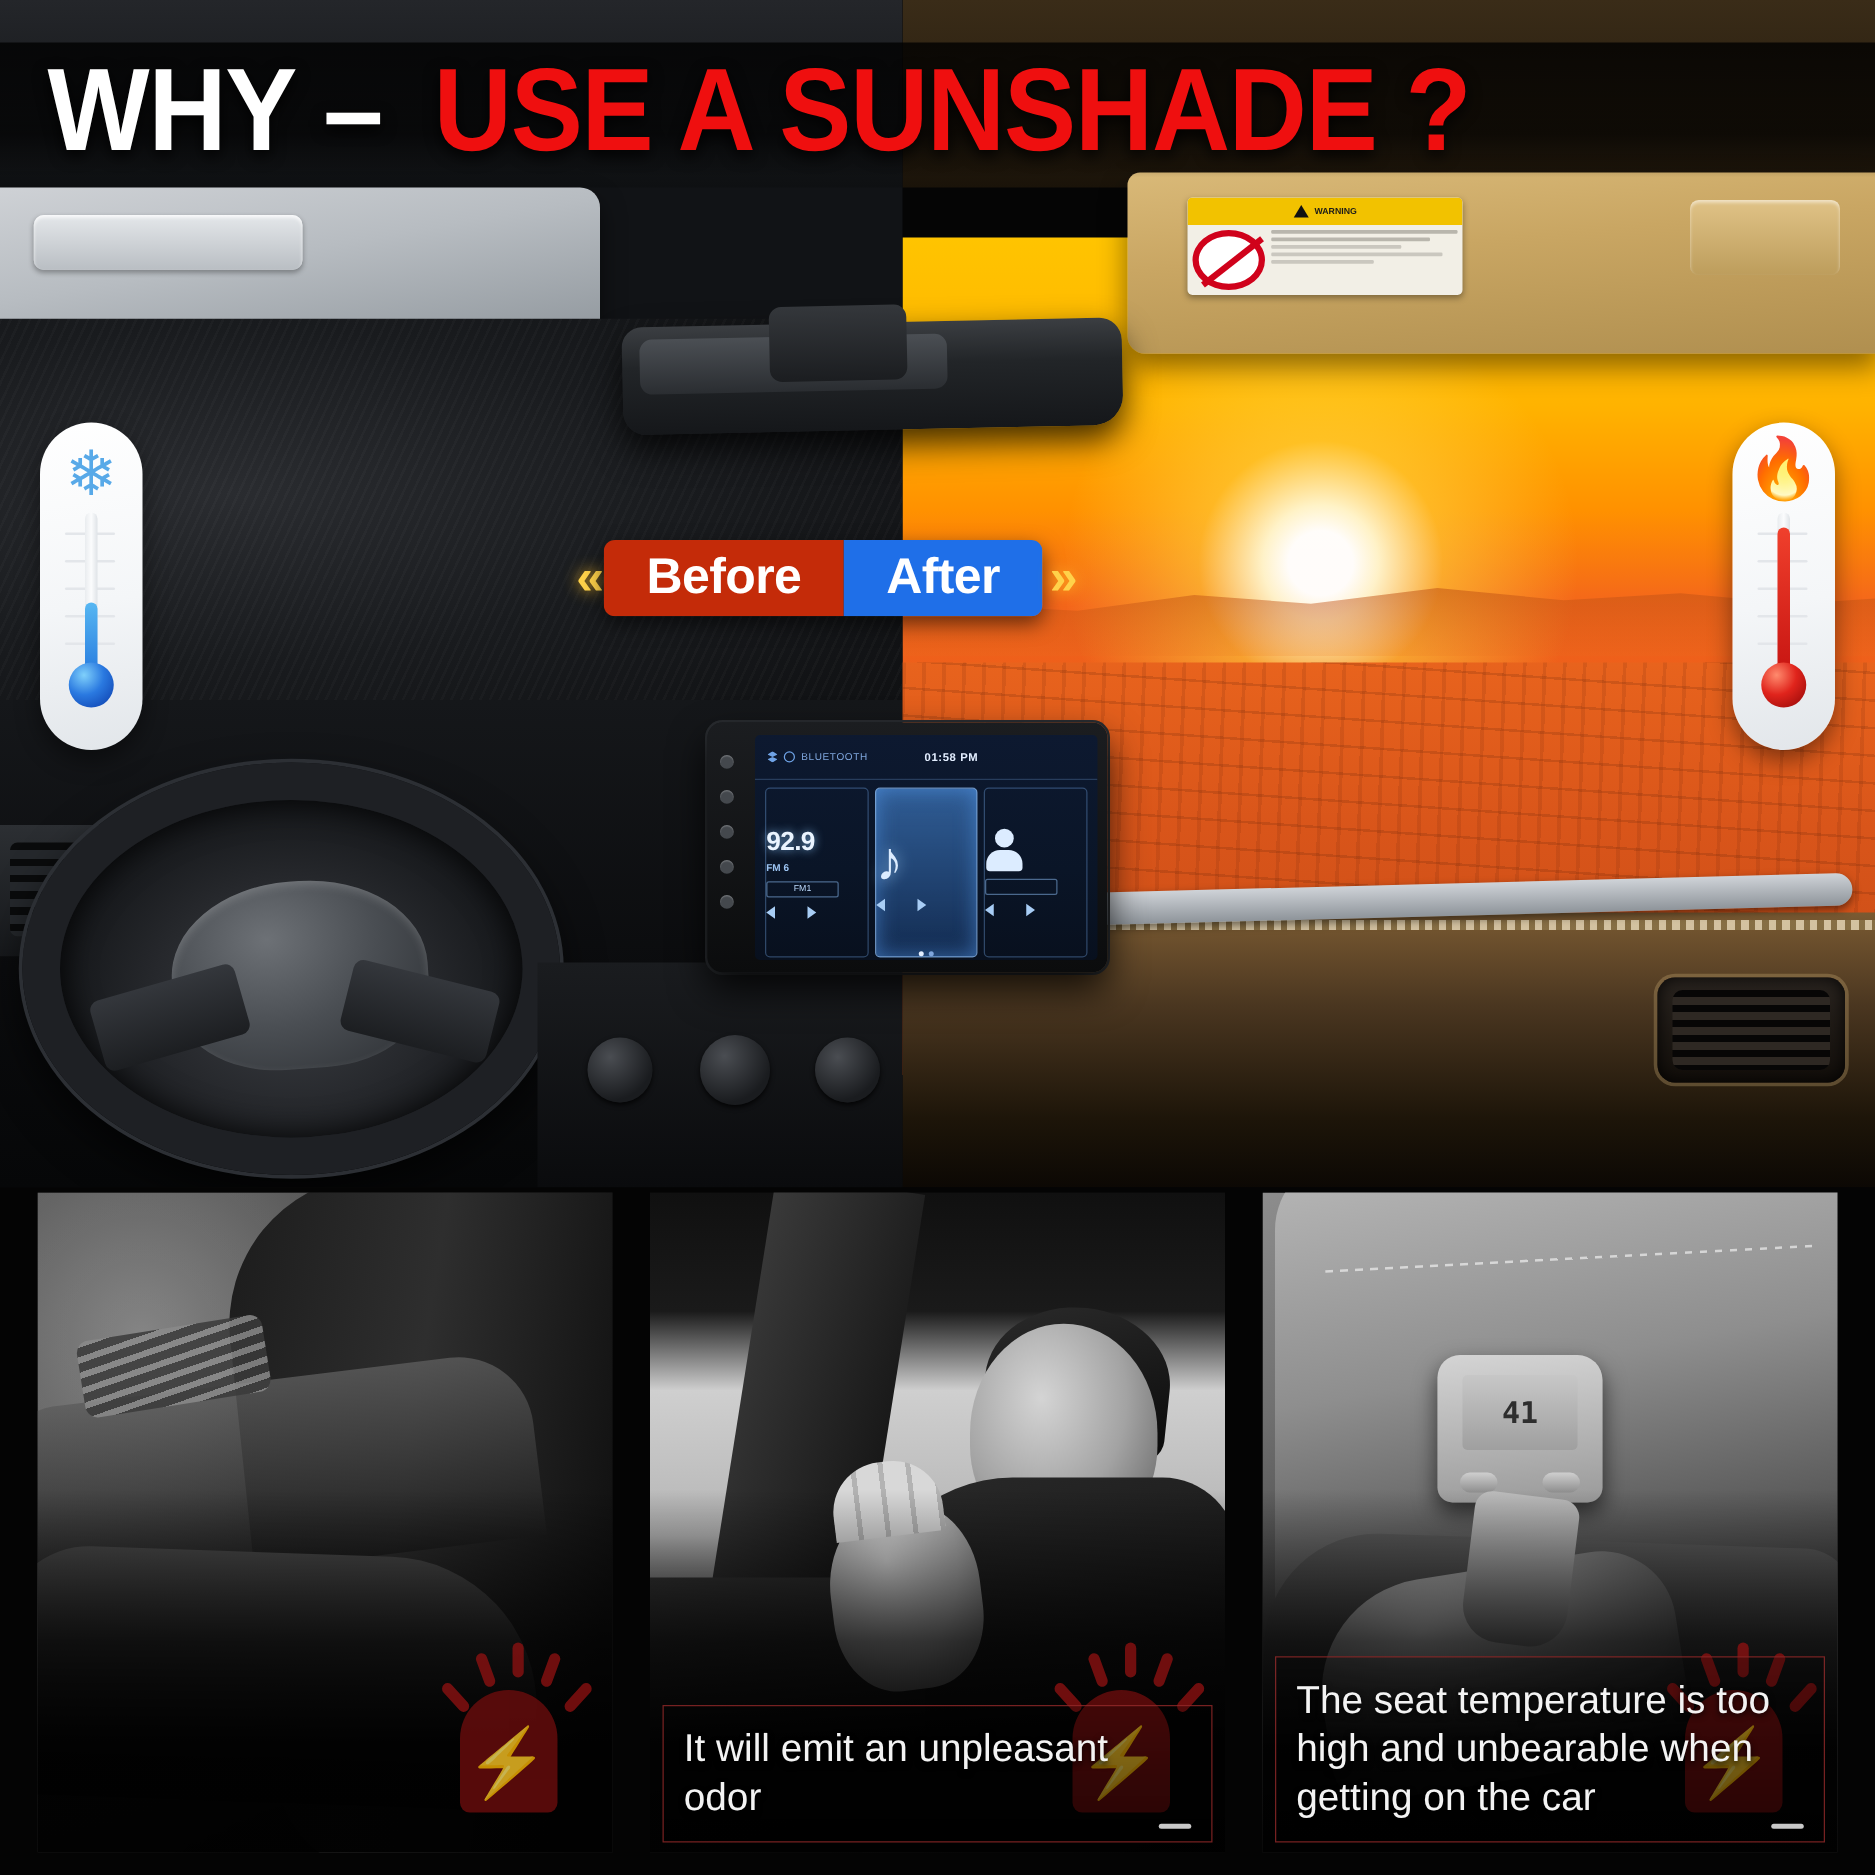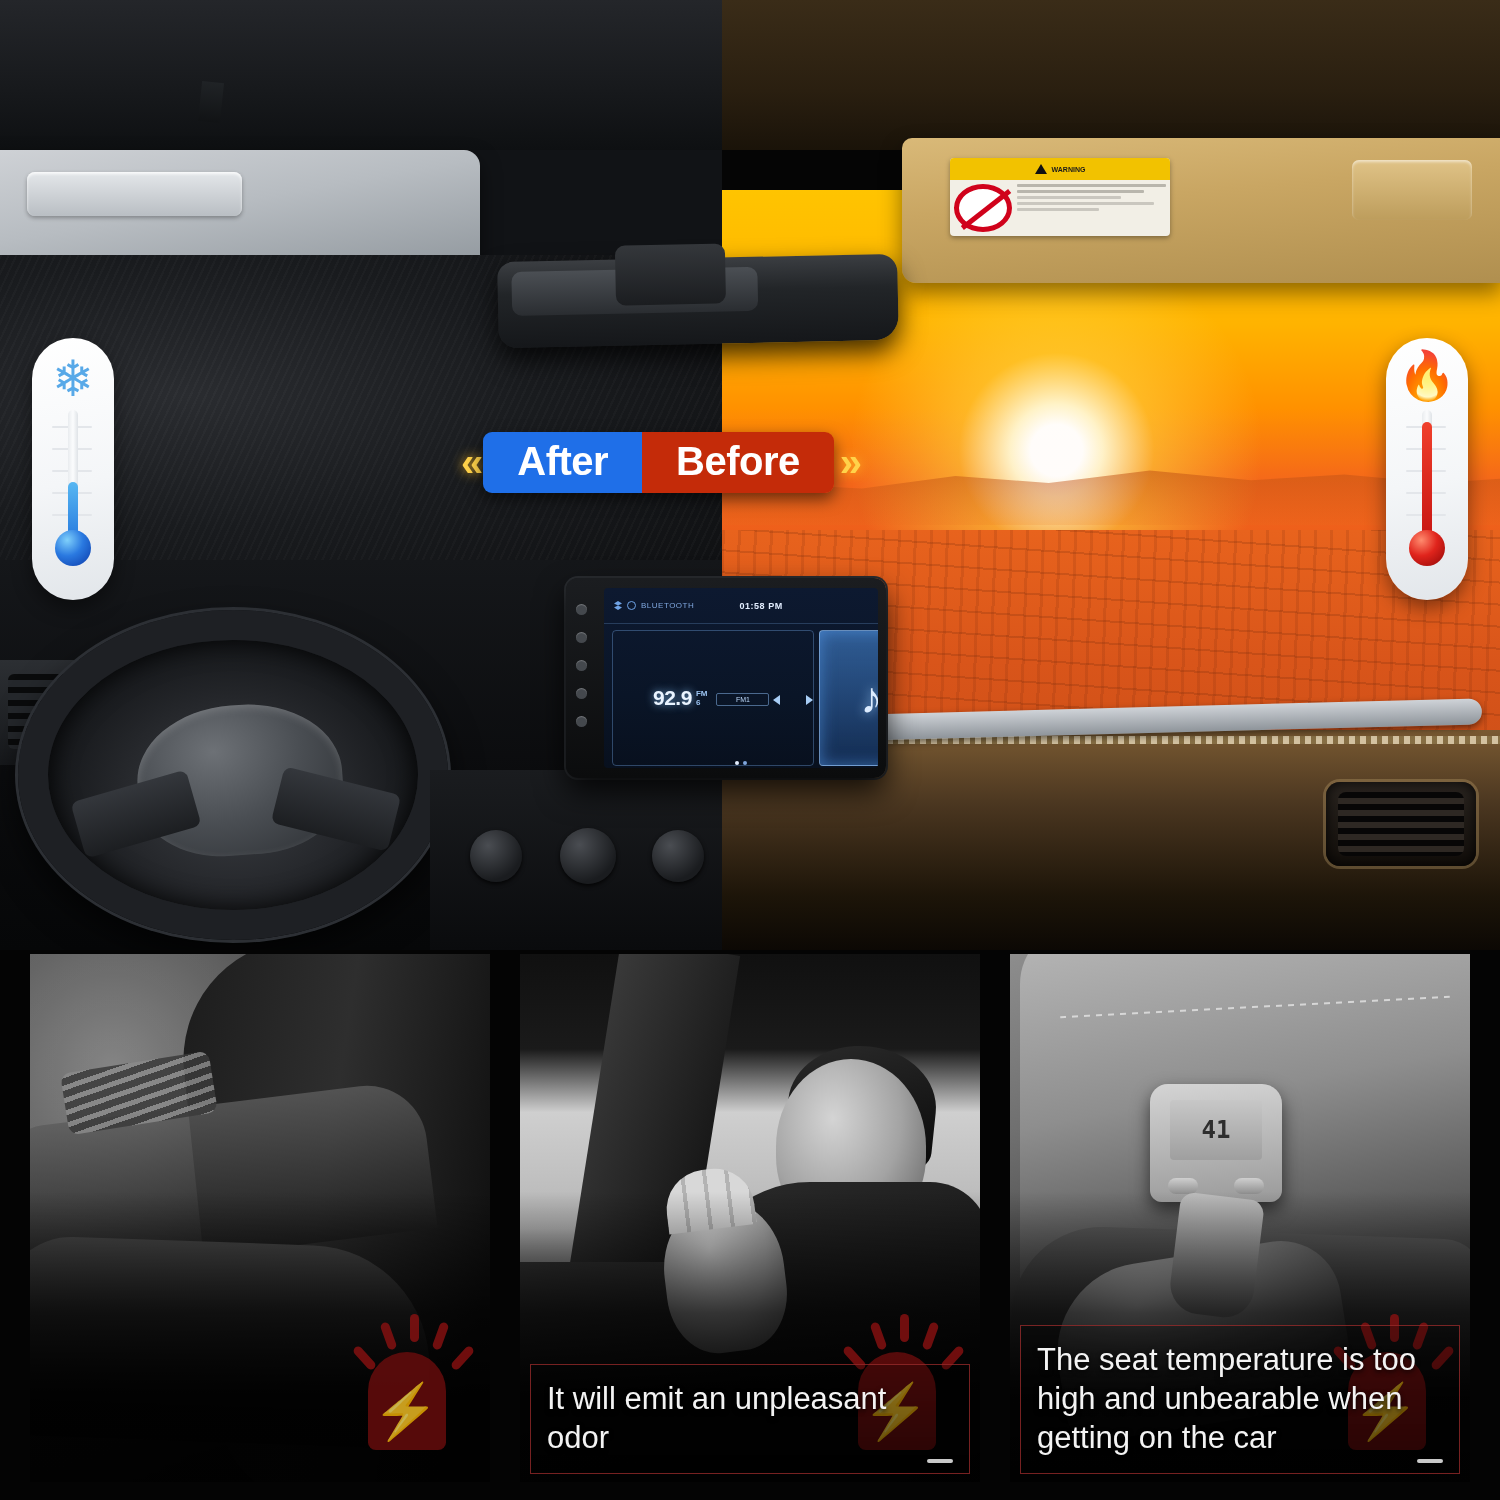--- a/index.html
+++ b/index.html
@@ -232,22 +232,22 @@
   .hu-status .left{ display:flex; align-items:center; gap:5px; }
   .bt-ico{
     width:8px;height:9px;background:#6fa3e6;
     clip-path:polygon(50% 0,100% 28%,50% 50%,100% 72%,50% 100%,50% 0,0 28%,50% 50%,0 72%,50% 100%);
   }
   .wifi-ico{ width:9px;height:9px;border-radius:50%;border:1.5px solid #6fa3e6; }
   .hu-clock{ font-size:9px; color:#e3eeff; font-weight:bold; letter-spacing:.5px; }
   .hu-tiles{ display:flex; height:calc(100% - 32px); padding:6px 8px; gap:5px; }
   .tile{
     flex:1; border:1px solid rgba(120,175,240,.35); border-radius:4px;
-    display:flex; flex-direction:row; align-items:center; justify-content:center;
-    gap:4px; position:relative;padding-left:40px;
+    display:flex; flex-direction:column; justify-content:center;
+    gap:4px; position:relative;
   }
   .tile.mid{
     background:linear-gradient(180deg, rgba(78,150,235,.55), rgba(40,95,175,.35));
     border-color:rgba(160,205,255,.6);
     box-shadow:0 0 16px rgba(90,160,245,.55) inset;
   }
   .tile .freq{ font-size:21px; font-weight:bold; color:#eaf4ff; letter-spacing:-.5px;
                text-shadow:0 0 8px rgba(140,200,255,.8); }
   .tile .band{ font-size:8px; color:#9cc4f2; font-weight:bold; }
   .tile .pill{
@@ -664,28 +664,32 @@
       </div>
       <div class="tube">
         <div class="fill"></div>
       </div>
       <div class="bulb"></div>
     </div>
 
     <div class="ab-wrap">
       <span class="chev">«</span>
       <span class="ab-badge">
+        <span class="ab-btn ab-before">Before</span>
         <span class="ab-btn ab-after">After</span>
-        <span class="ab-btn ab-before">Before</span>
       </span>
       <span class="chev">»</span>
     </div>
 
   </div>
 
+  <div class="title">
+    <span class="t-white">WHY –</span>
+    <span class="t-red">USE A SUNSHADE ?</span>
+  </div>
 
   <div class="panels">
 
     <div class="panel p1">
       <div class="photo ph1">
         <div class="seatback"></div>
         <div class="dashtop"></div>
         <div class="vent"></div>
         <div class="seatcushion"></div>
       </div>

